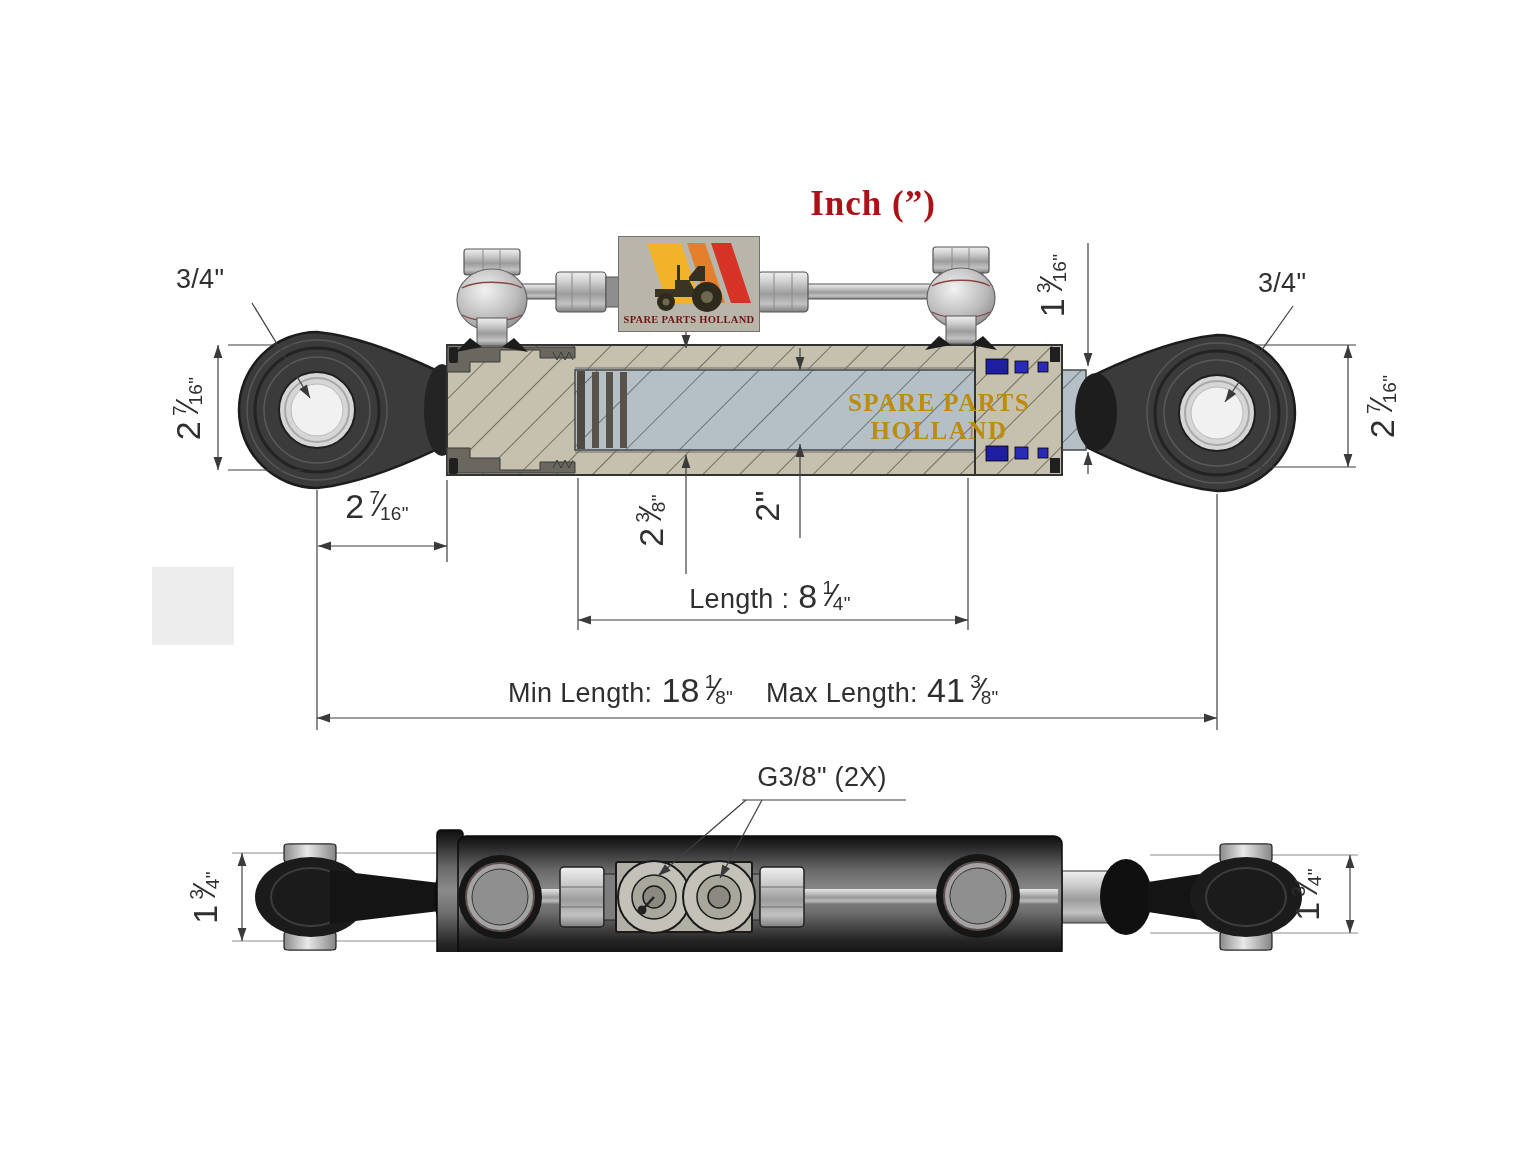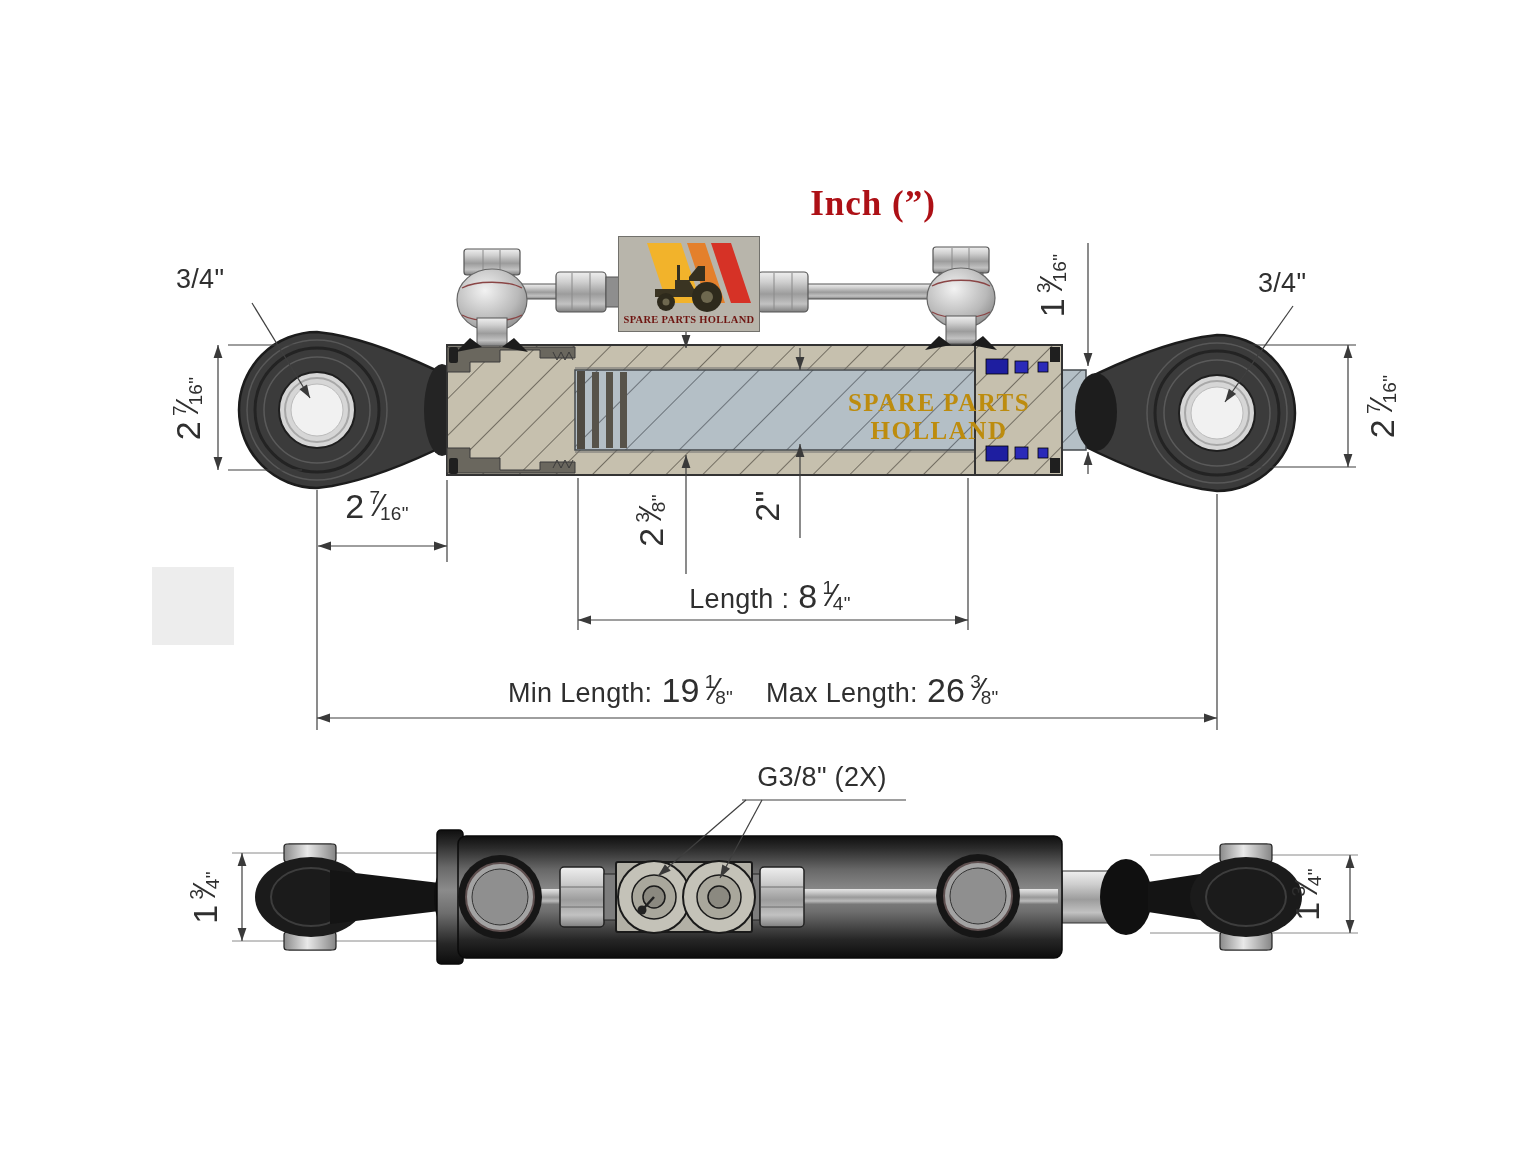--- a/index.html
+++ b/index.html
@@ -1,16 +1,16 @@
 <!DOCTYPE html>
 <html><head>
 <meta charset="utf-8">
 <style>
   html,body{margin:0;padding:0;background:#fff}
-  #stage{position:relative;width:1536px;height:1152px;background:#fff;overflow:hidden;
+  #stage{position:relative;width:1536px;height:952px;background:#fff;overflow:hidden;
          font-family:"Liberation Sans",sans-serif}
   #art{position:absolute;left:0;top:0}
   .lbl{position:absolute;color:#2f2f2f;font-size:27px;letter-spacing:.3px;white-space:nowrap;line-height:1}
   .c{text-align:center}
   .big{font-size:34px}
   .sp{margin-left:9px}
   .fr{display:inline-block;white-space:nowrap;margin-left:5px}
   .fr .n{font-size:19px;vertical-align:14px}
   .fr .sl{font-size:31px;margin:0 -3px;vertical-align:2px}
   .fr .d{font-size:19px;vertical-align:-2px}
@@ -310,24 +310,24 @@
 
   <div class="lbl c" style="left:302px;top:488px;width:150px">
     <span class="big">2</span><span class="fr"><span class="n">7</span><span class="sl">⁄</span><span class="d">16</span><span class="u">"</span></span>
   </div>
 
   <div class="lbl c" style="left:600px;top:578px;width:340px">
     <span>Length :</span><span class="big sp">8</span><span class="fr"><span class="n">1</span><span class="sl">⁄</span><span class="d">4</span><span class="u">"</span></span>
   </div>
 
   <div class="lbl" style="left:508px;top:672px">
-    <span>Min Length:</span><span class="big sp">19</span><span class="fr"><span class="n">1</span><span class="sl">⁄</span><span class="d">8</span><span class="u">"</span></span>
+    <span>Min Length:</span><span class="big sp">18</span><span class="fr"><span class="n">1</span><span class="sl">⁄</span><span class="d">8</span><span class="u">"</span></span>
   </div>
   <div class="lbl" style="left:766px;top:672px">
-    <span>Max Length:</span><span class="big sp">26</span><span class="fr"><span class="n">3</span><span class="sl">⁄</span><span class="d">8</span><span class="u">"</span></span>
+    <span>Max Length:</span><span class="big sp">41</span><span class="fr"><span class="n">3</span><span class="sl">⁄</span><span class="d">8</span><span class="u">"</span></span>
   </div>
 
   <div class="lbl c" style="left:722px;top:764px;width:200px">
     <span>G3/8" (2X)</span>
   </div>
   <div class="rot" style="left:160px;top:844px;width:88px;height:106px">
     <span class="in lbl" style="position:static">
       <span class="big">1</span><span class="fr"><span class="n">3</span><span class="sl">⁄</span><span class="d">4</span><span class="u">"</span></span>
     </span>
   </div>

